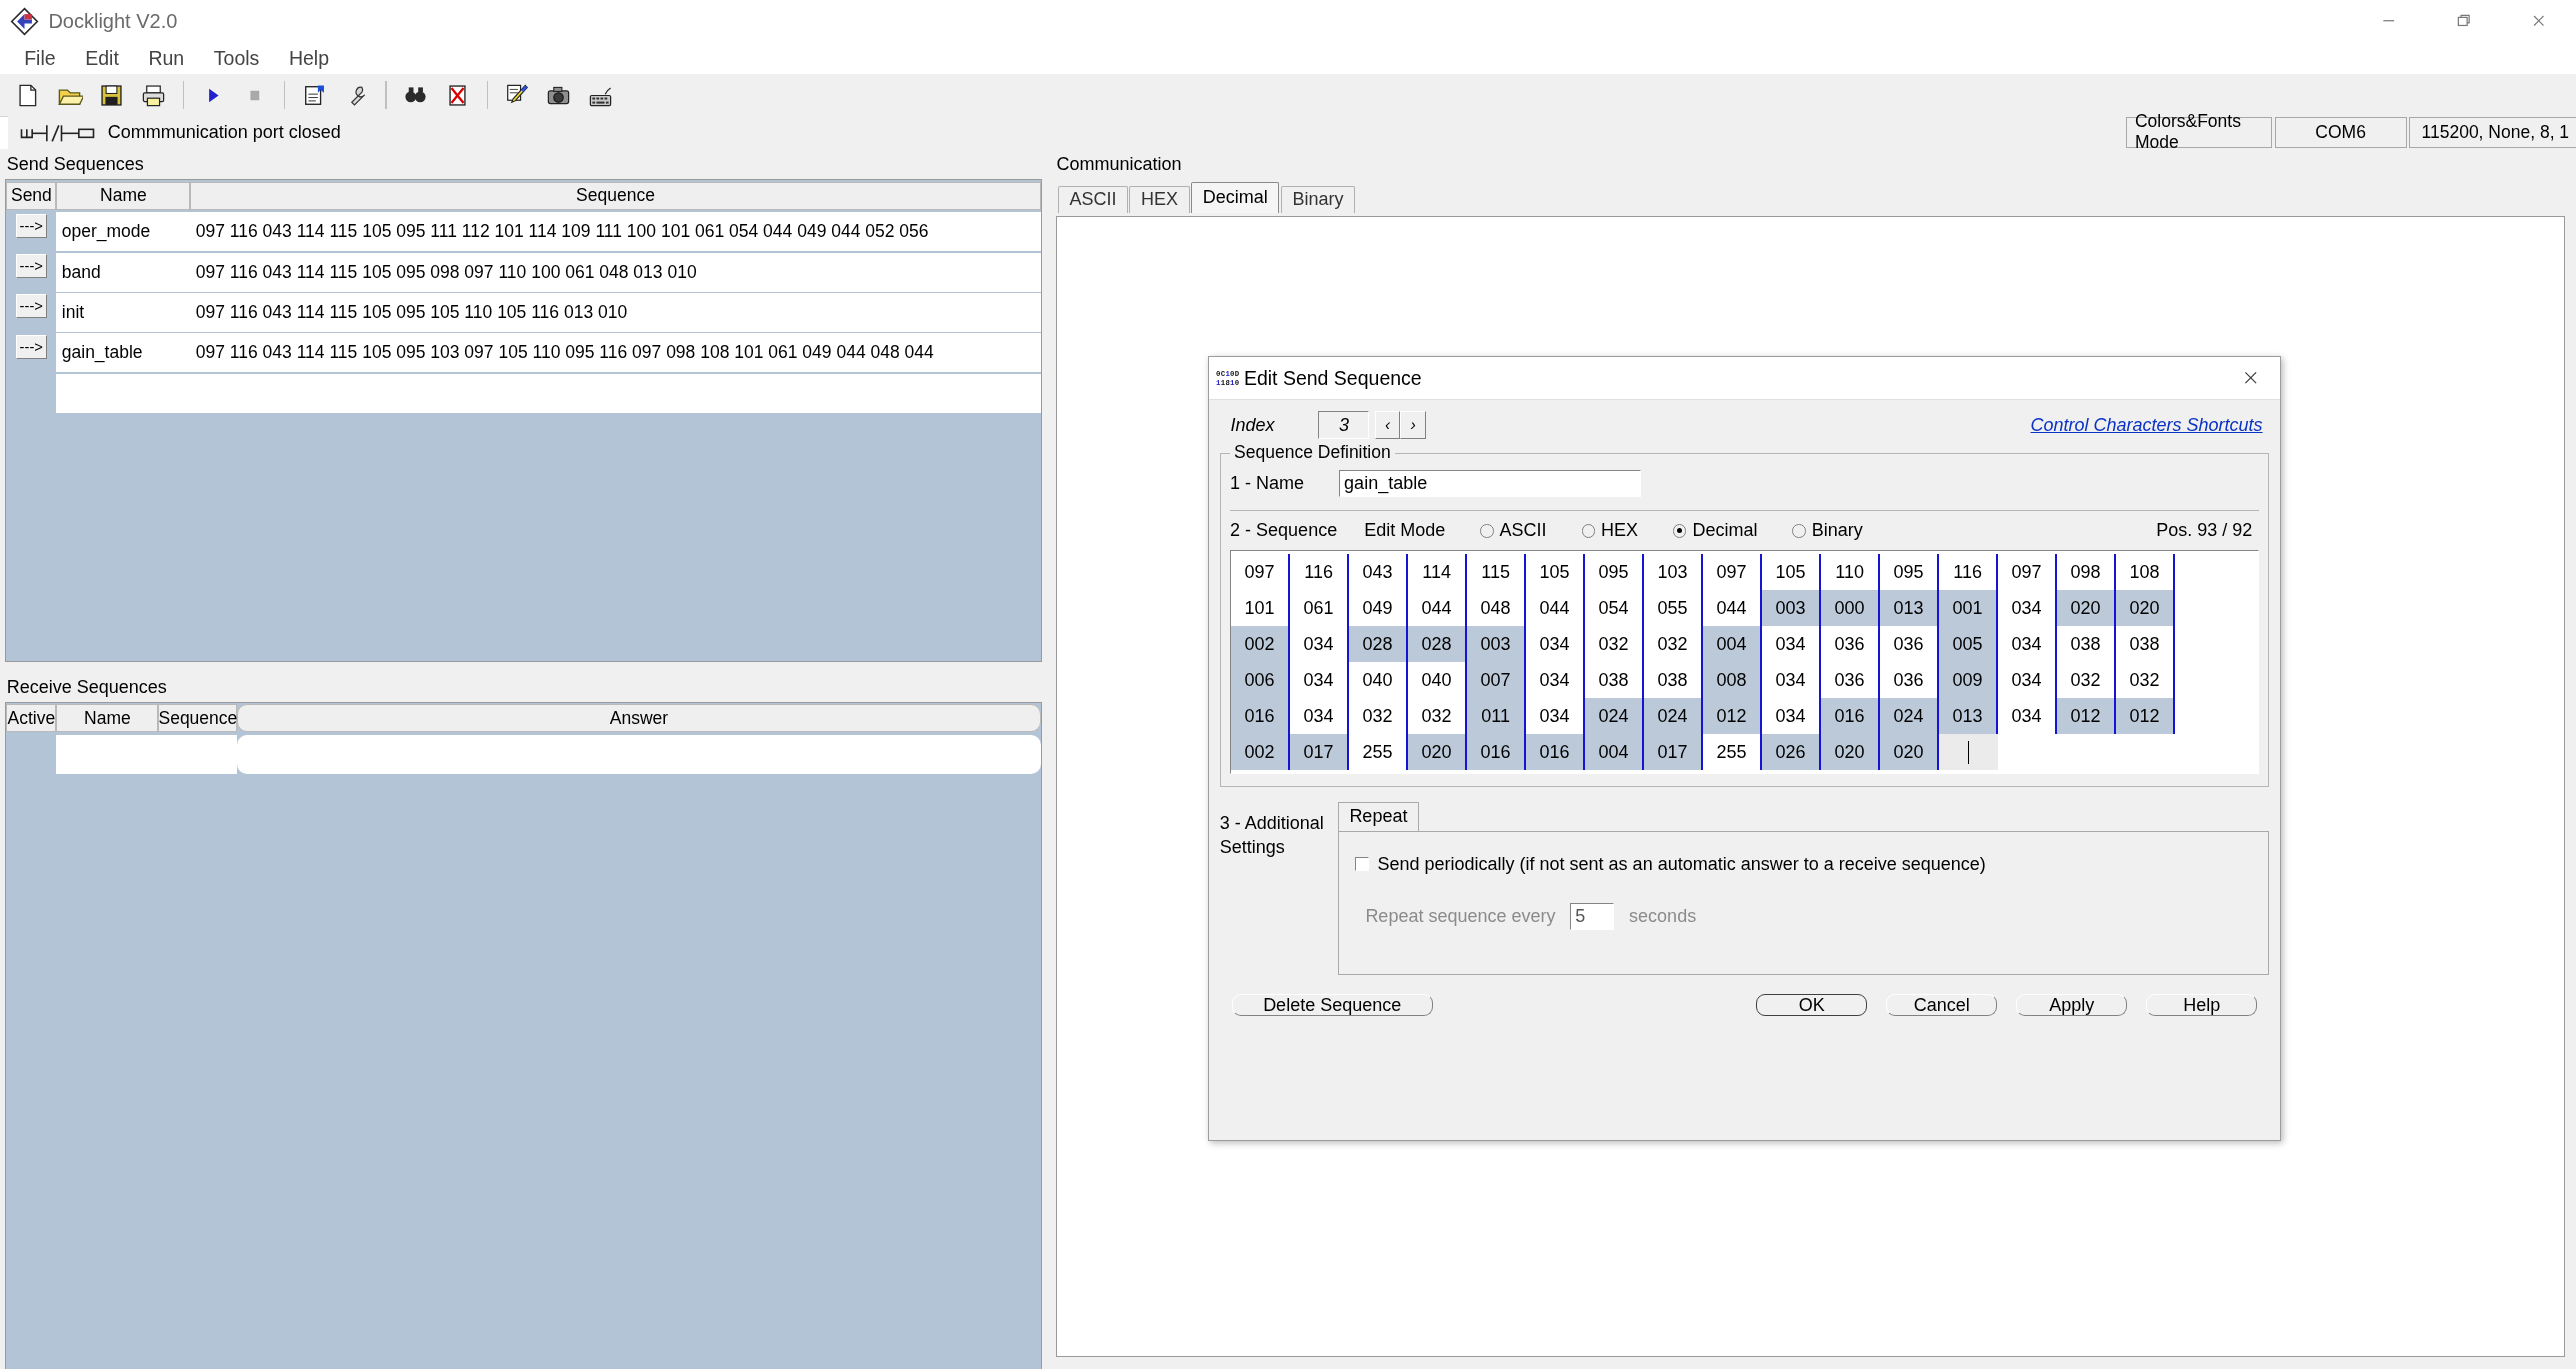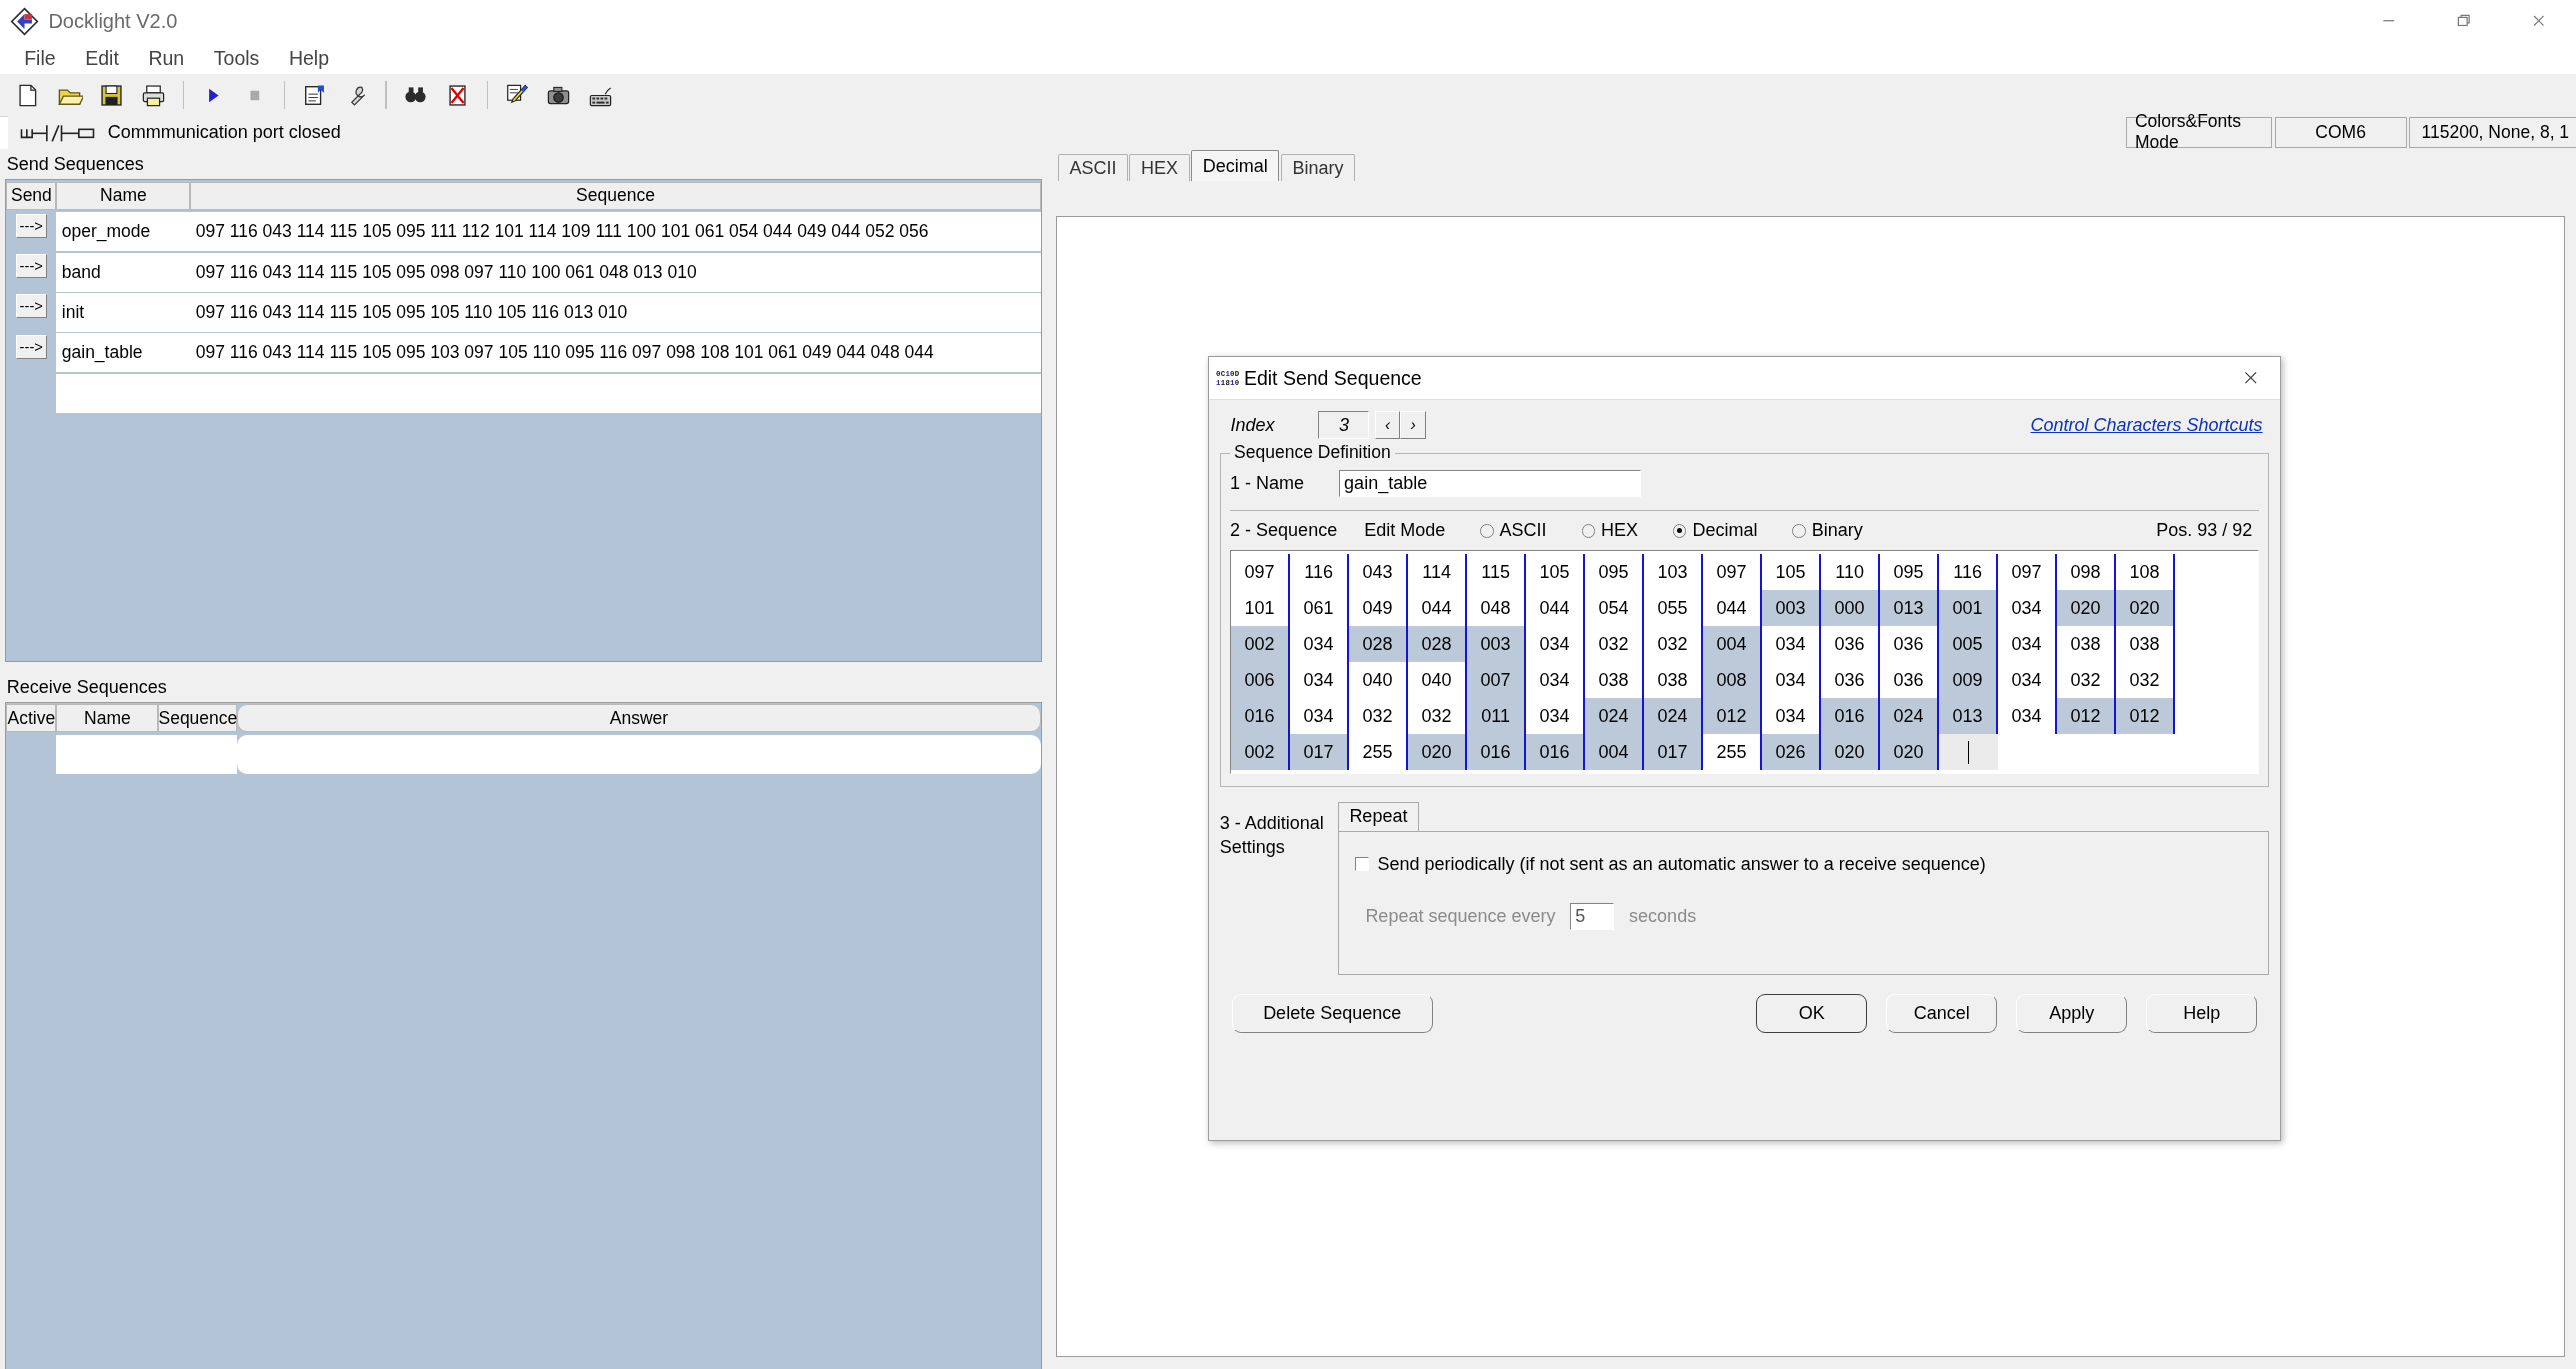--- a/index.html
+++ b/index.html
@@ -208,21 +208,21 @@
   .sec-input{
     width:44px;height:27px;background:#ffffff;
     border-top:1.3px solid #848484;border-left:1.3px solid #848484;
     border-right:1.3px solid #ffffff;border-bottom:1.3px solid #ffffff;
     display:flex;align-items:center;padding-left:4px;font-size:18px;color:#555;
     margin:0 14.8px;box-sizing:border-box;
   }
 
   #dlg-footer{display:flex;align-items:center;padding:0 12px;margin-top:19px;}
   .dbtn{
-    height:39px;background:#f0f0f0;
+    height:22px;background:#f0f0f0;
     border-top:1.3px solid #ffffff;border-left:1.3px solid #ffffff;
     border-right:1.3px solid #828282;border-bottom:1.3px solid #828282;
     display:flex;align-items:center;justify-content:center;font-size:18px;
     box-sizing:border-box;
     border-radius:9px;
   }
   .dbtn.wide{width:201px;}
   .dbtn.std{width:111px;margin-left:19px;}
   .dbtn.default{border:1.3px solid #404040;}
 </style>
@@ -451,20 +451,21 @@
     <div class="gr-row">
       <div class="col-active"></div>
       <div class="gr-cell col-rname"></div>
       <div class="gr-cell col-rseq"></div>
       <div class="gr-cell col-answer"></div>
     </div>
   </div>
 </div>
 
 <div id="right-pane">
+  <div id="comm-label">Communication</div>
   <div id="comm-tabs">
     <div class="ctab">ASCII</div>
     <div class="ctab">HEX</div>
     <div class="ctab active">Decimal</div>
     <div class="ctab">Binary</div>
   </div>
   <div id="comm-area"></div>
 </div>
 
 <div id="dialog">

